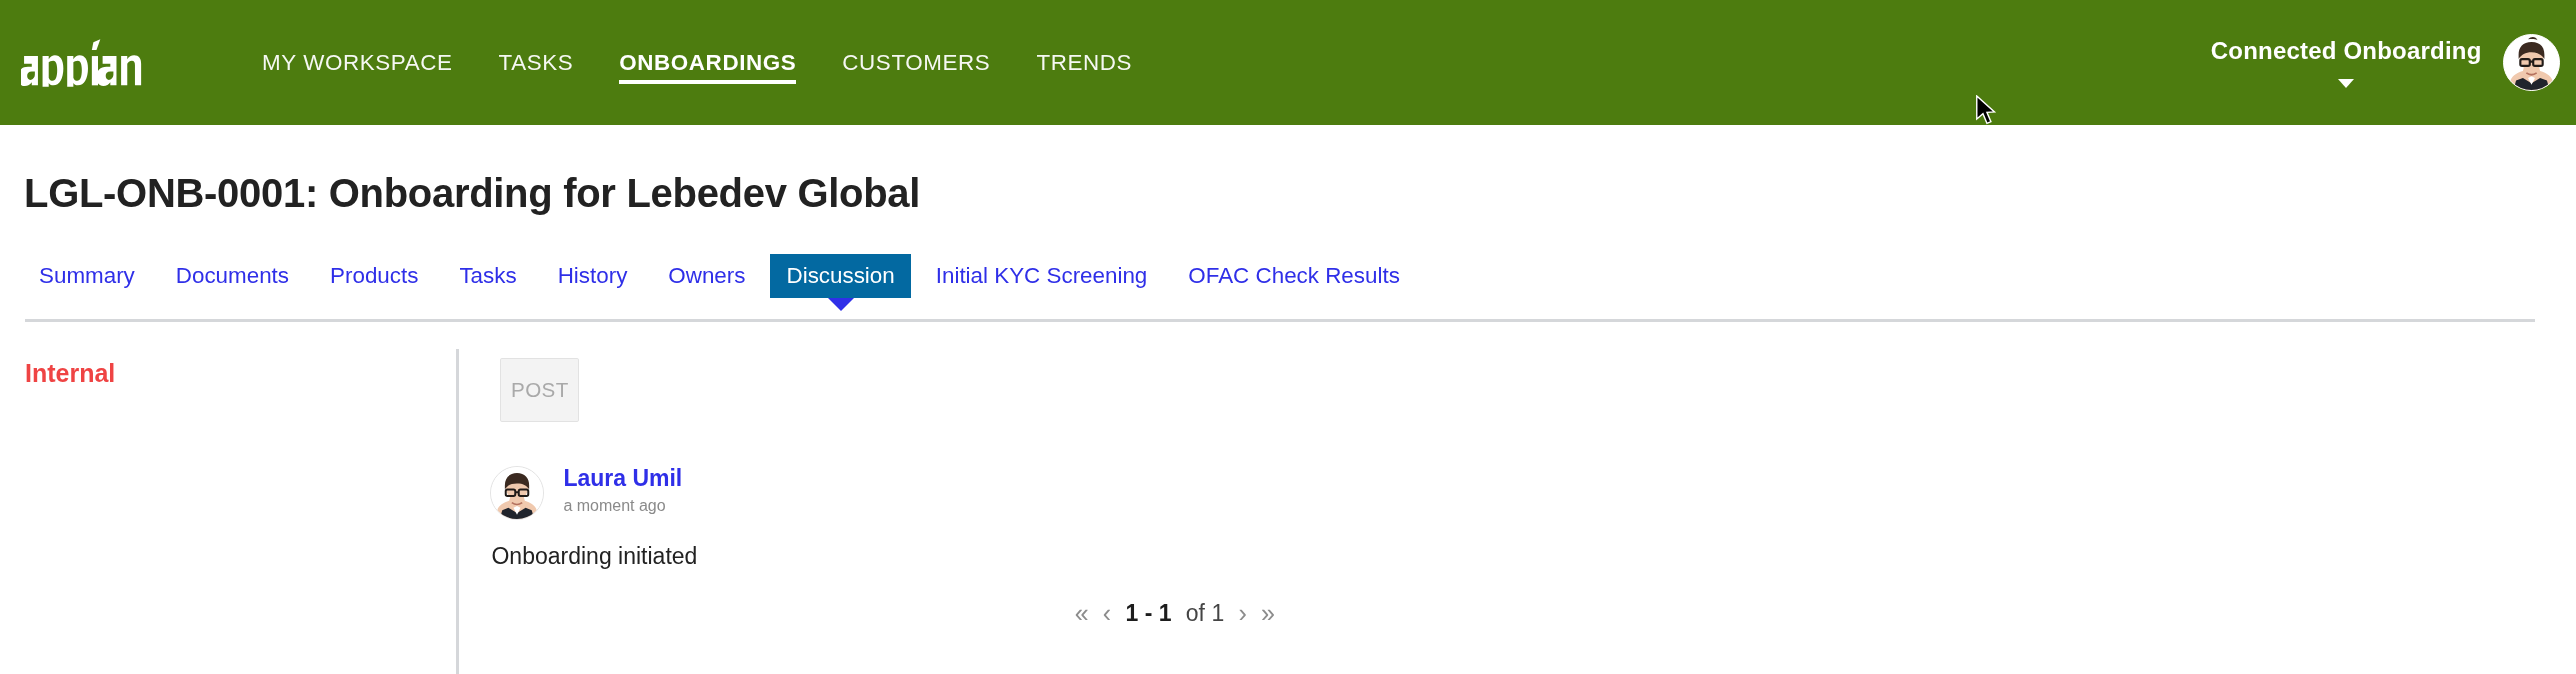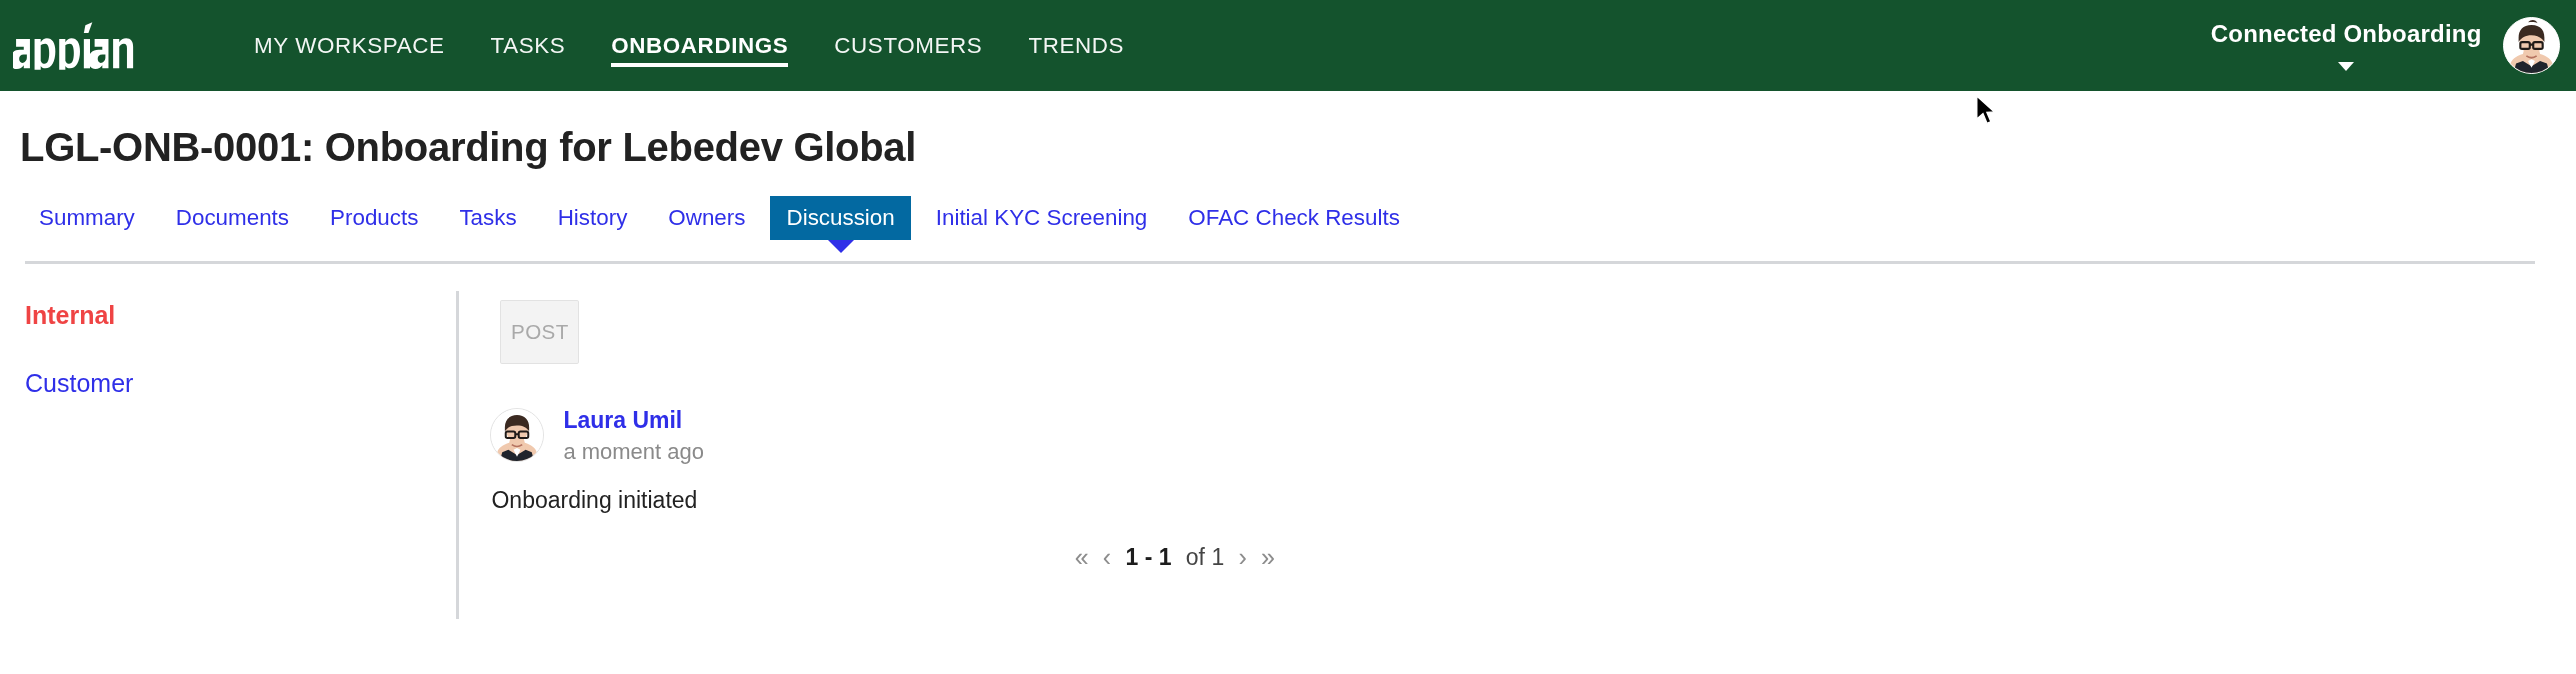--- a/index.html
+++ b/index.html
@@ -7,25 +7,25 @@
     margin: 0; padding: 0;
     width: 2576px; height: 675px;
     background: #ffffff;
     font-family: "Liberation Sans", sans-serif;
     overflow: hidden;
   }
 
   
   .topnav {
     position: relative;
-    height: 91px;
-    background: #14532d;
-    display: flex;
-    align-items: center;
-    padding: 0 0 0 13px;
+    height: 125px;
+    background: #4d7c0f;
+    display: flex;
+    align-items: center;
+    padding: 0 0 0 21px;
   }
   .brand {
     width: 154px;
     height: 50px;
     display: flex;
     align-items: center;
     flex: 0 0 auto;
   }
   .brand svg { display: block; }
 
@@ -93,22 +93,22 @@
     overflow: hidden;
     border: 1.8px solid #ffffff;
     flex: 0 0 auto;
     cursor: pointer;
     position: relative;
   }
   .avatar-nav svg, .avatar-sm svg { display:block; width:100%; height:100%; }
 
   
   .page-title {
-    margin: 0;
-    padding: 34px 0 0 20px;
+    margin: 12px;
+    padding: 34px 0 0 12px;
     font-size: 40px;
     font-weight: 700;
     color: #222222;
     letter-spacing: -0.3px;
     line-height: 1.1;
   }
 
   
   .tabs {
     display: flex;
@@ -248,21 +248,21 @@
   .comment-meta { padding-left: 19.7px; }
   .comment-author {
     color: #2F2FE8;
     font-size: 23px;
     font-weight: 700;
     cursor: pointer;
     line-height: 1.15;
   }
   .comment-time {
     color: #8a8a8a;
-    font-size: 22px;
+    font-size: 16px;
     padding-top: 5.4px;
     line-height: 1.15;
   }
   .comment-text {
     font-size: 23px;
     color: #222222;
     padding-top: 23px;
     padding-left: 1.8px;
   }
 
@@ -366,21 +366,20 @@
   <div class="tab">Initial KYC Screening</div>
   <div class="tab">OFAC Check Results</div>
 </div>
 
 <div class="divider"></div>
 
 <div class="body-area">
 
   <div class="side-list">
     <div class="side-item active">Internal</div>
-    <div class="side-item link">Customer</div>
   </div>
 
   <div class="side-rule"></div>
 
   <div class="main-col">
 
     <div class="composer">
       <button class="post-btn">POST</button>
     </div>
 

